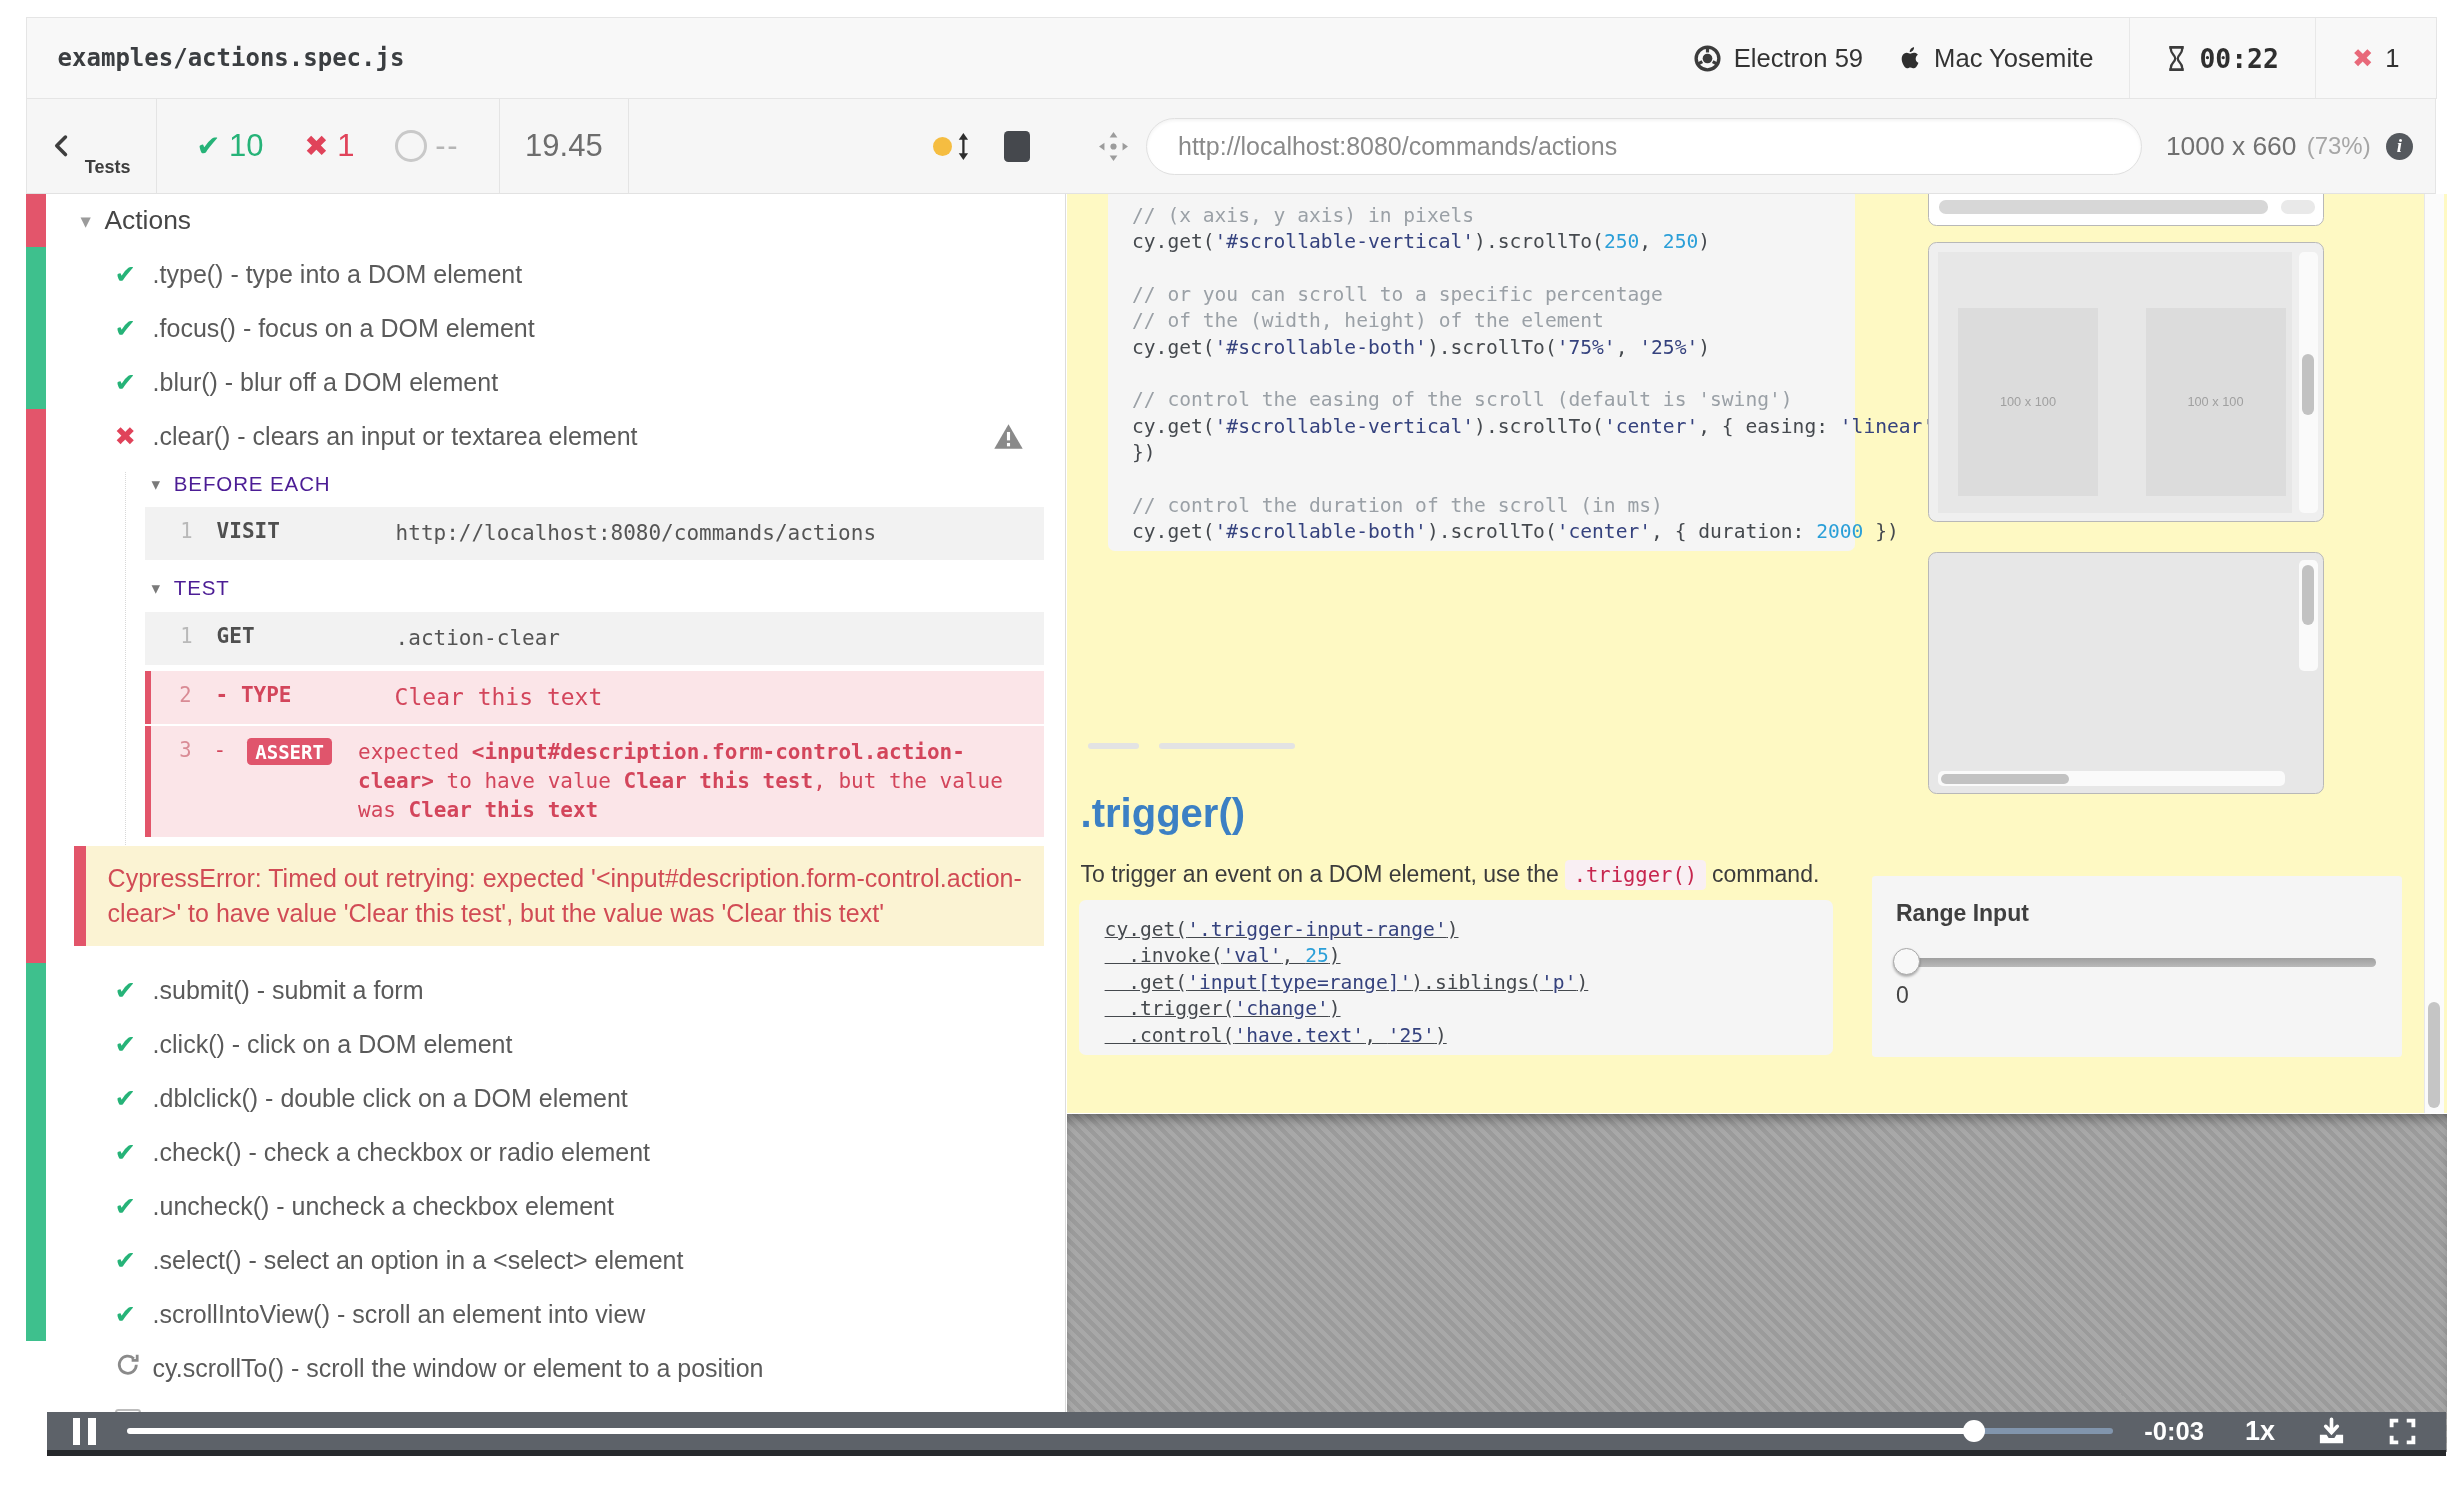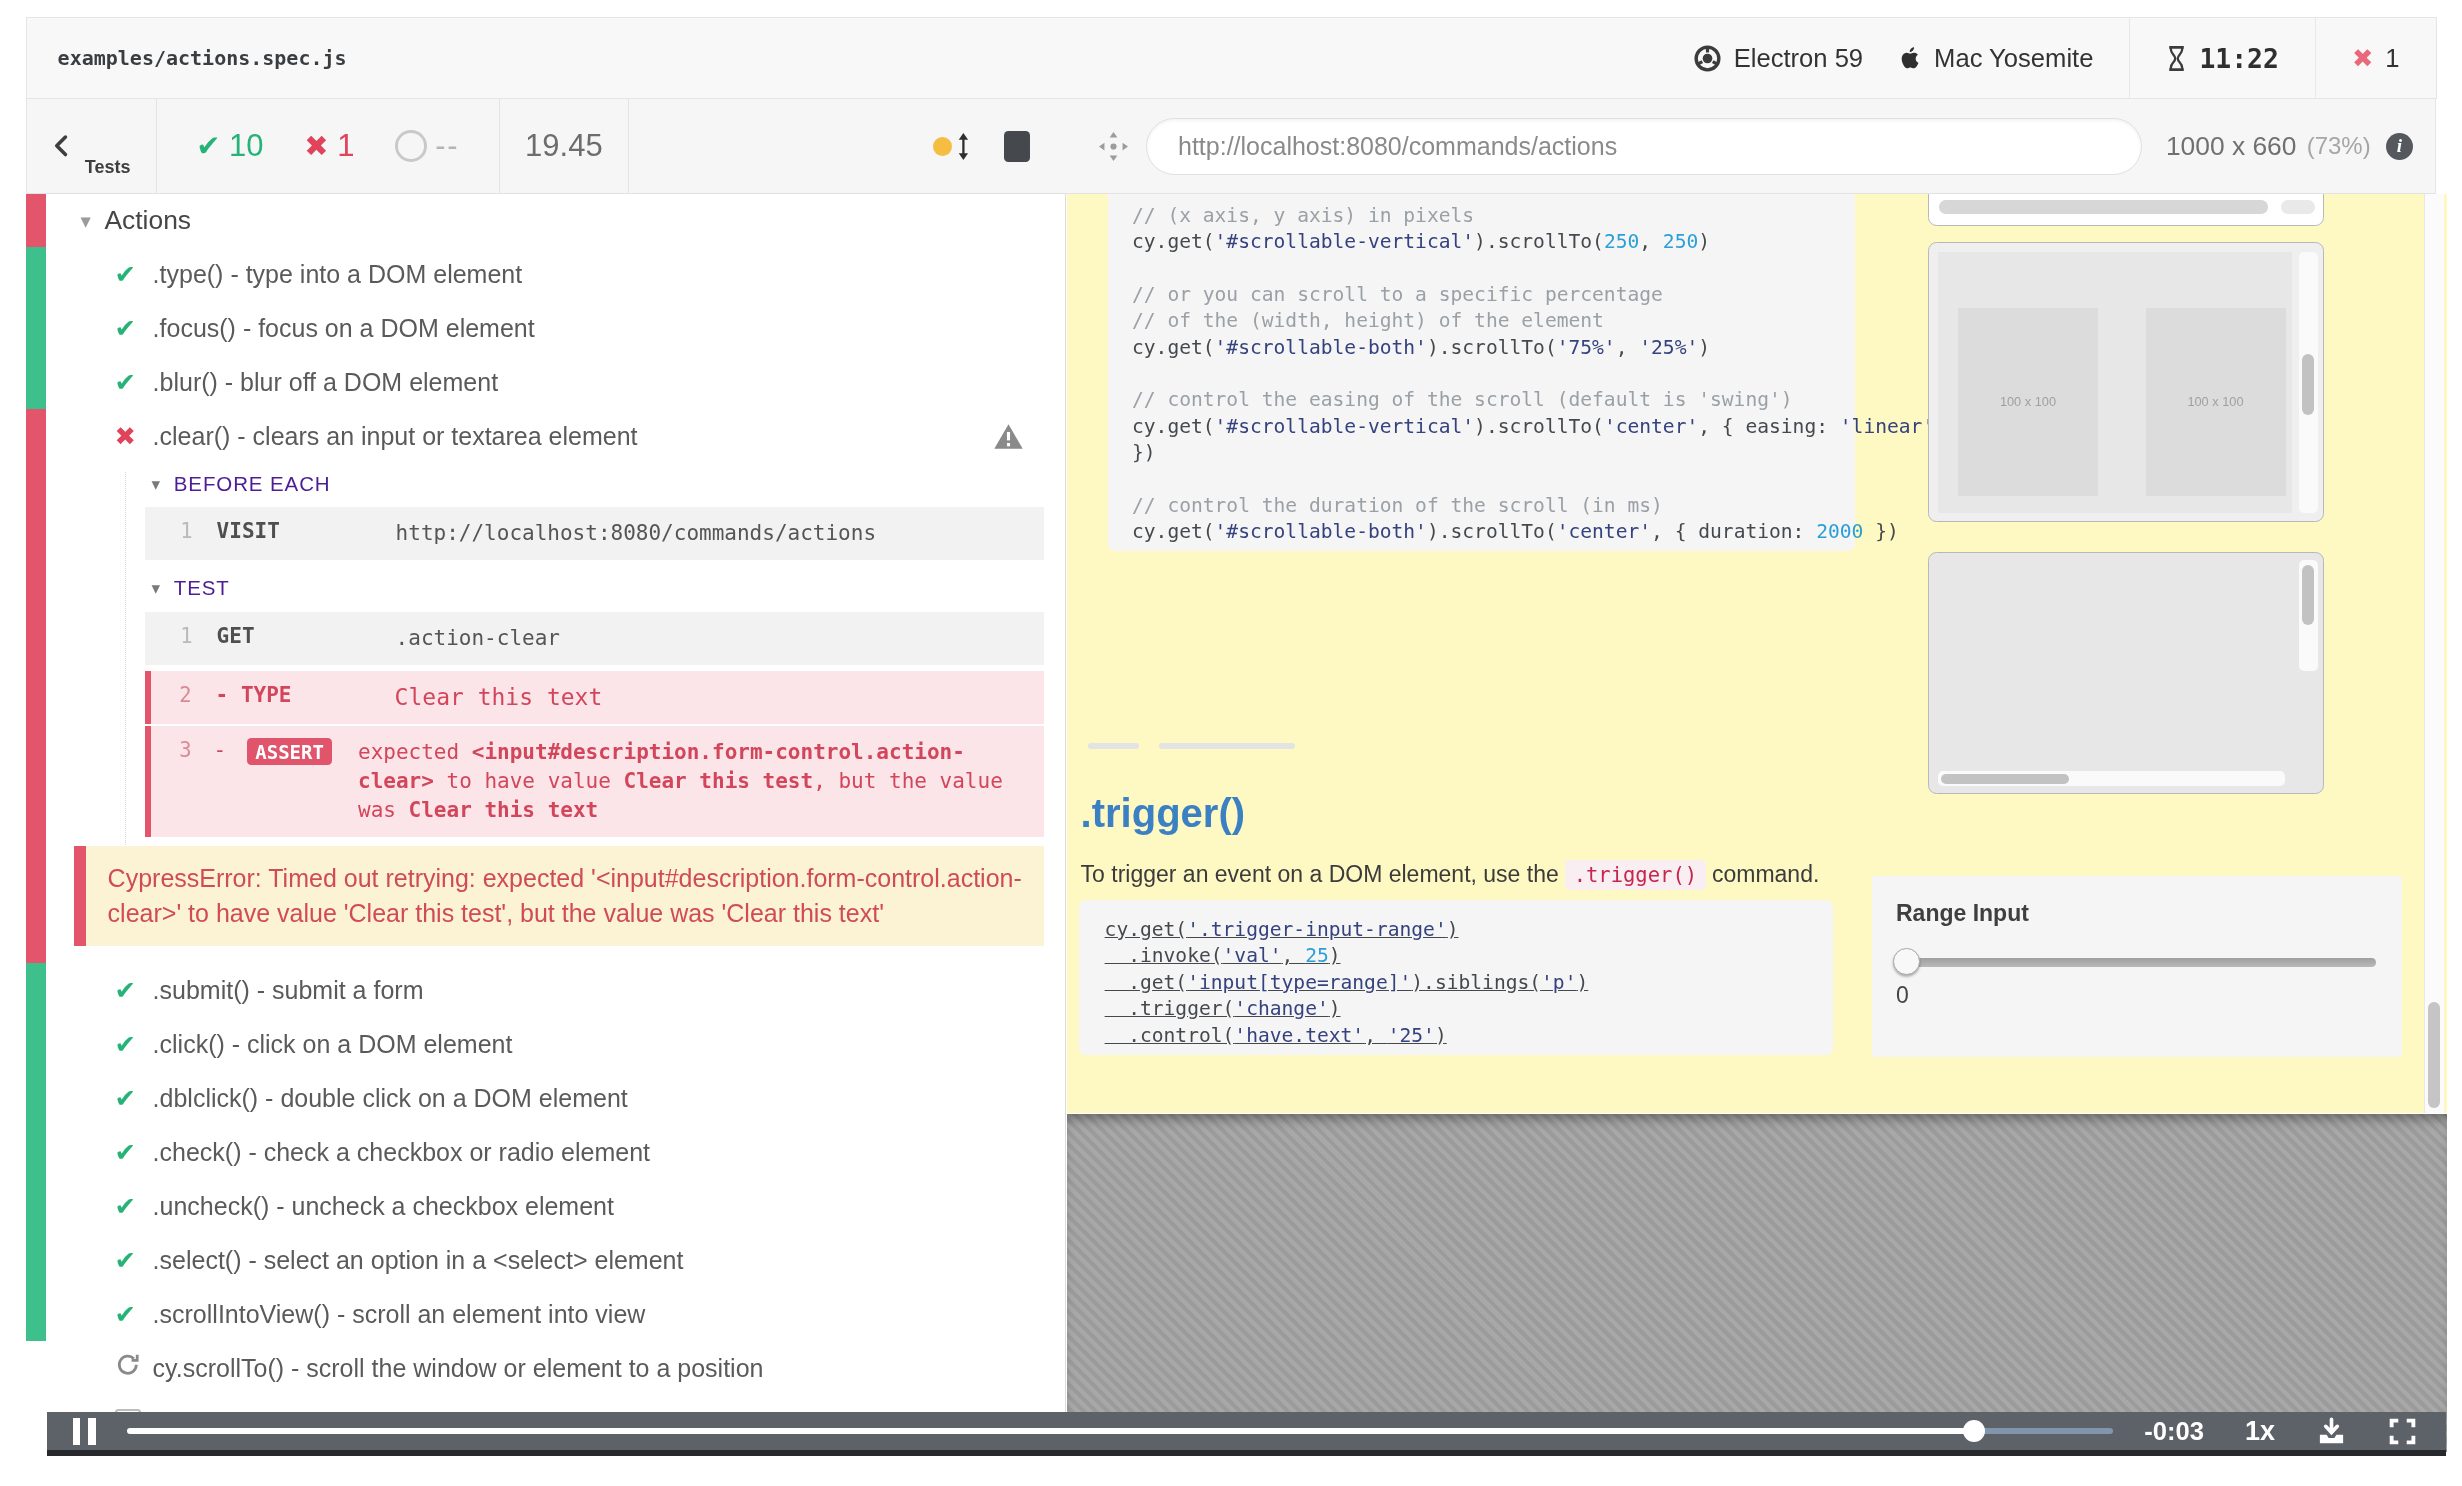--- a/index.html
+++ b/index.html
@@ -1,20 +1,20 @@
 <!DOCTYPE html>
 <html style="font-size:13.6px"><head>
 <meta charset="utf-8">
 <style>
   html,body{margin:0;padding:0;width:2462px;height:1487px;background:#fff;overflow:hidden;
     font-family:"Liberation Sans",sans-serif;}
   
   #spec-header{position:absolute;left:25.6px;top:17px;width:2411px;height:82px;background:#f8f8f8;
     border:0.9px solid #e5e5e5;display:flex;align-items:center;box-sizing:border-box;}
-  #spec-title{font-family:"DejaVu Sans Mono",monospace;font-size:20px;font-weight:bold;color:#3b3e41;padding-left:31px;flex:1;}
+  #spec-title{font-family:"DejaVu Sans Mono",monospace;font-size:24px;font-weight:bold;color:#3b3e41;padding-left:31px;flex:1;}
   .hd-sec{display:flex;align-items:center;height:100%;padding:0 36px;gap:12px;}
   .hd-sec.bordered{border-left:1.7px solid #e8e8e8;}
   .hd-txt{font-size:25.6px;color:#333;}
   .hd-timer{font-family:"DejaVu Sans Mono",monospace;font-size:26.4px;font-weight:bold;color:#2f2f2f;}
   .hd-fail-x{color:#e8697a;font-size:25.6px;font-weight:bold;font-family:"DejaVu Sans",sans-serif;}
   
   #tb-left{position:absolute;left:25.6px;top:99px;width:1042px;height:95px;background:#f6f6f6;
     border-bottom:1.7px solid #e2e2e2;border-left:0.9px solid #e5e5e5;display:flex;align-items:center;box-sizing:border-box;}
   #tb-right{position:absolute;left:1067px;top:99px;width:1369px;height:95px;background:#f6f6f6;
     border-bottom:1.7px solid #e2e2e2;border-right:0.9px solid #e5e5e5;display:flex;align-items:center;box-sizing:border-box;}
@@ -160,21 +160,21 @@
     </span>
     <span class="hd-txt">Mac Yosemite</span>
   </div>
   <div class="hd-sec bordered">
     <span class="svg-ic">
       <svg viewBox="0 0 20 26" width="21" height="27">
           <path d="M3 2.2h14M3 23.8h14" stroke="#3c3c3c" stroke-width="2.6" fill="none"></path>
           <path d="M4.6 2.2v2.2c0 4 4.2 5.2 4.2 8.6s-4.2 4.6-4.2 8.6v2.2M15.4 2.2v2.2c0 4-4.2 5.2-4.2 8.6s4.2 4.6 4.2 8.6v2.2" stroke="#3c3c3c" stroke-width="2.2" fill="none"></path>
         </svg>
     </span>
-    <span class="hd-timer">11:22</span>
+    <span class="hd-timer">00:22</span>
   </div>
   <div class="hd-sec bordered">
     <span class="hd-fail-x">✖</span>
     <span class="hd-txt">1</span>
   </div>
 </div>
 
 <div id="tb-left">
   <div class="tb-sec">
     <span class="svg-ic">

